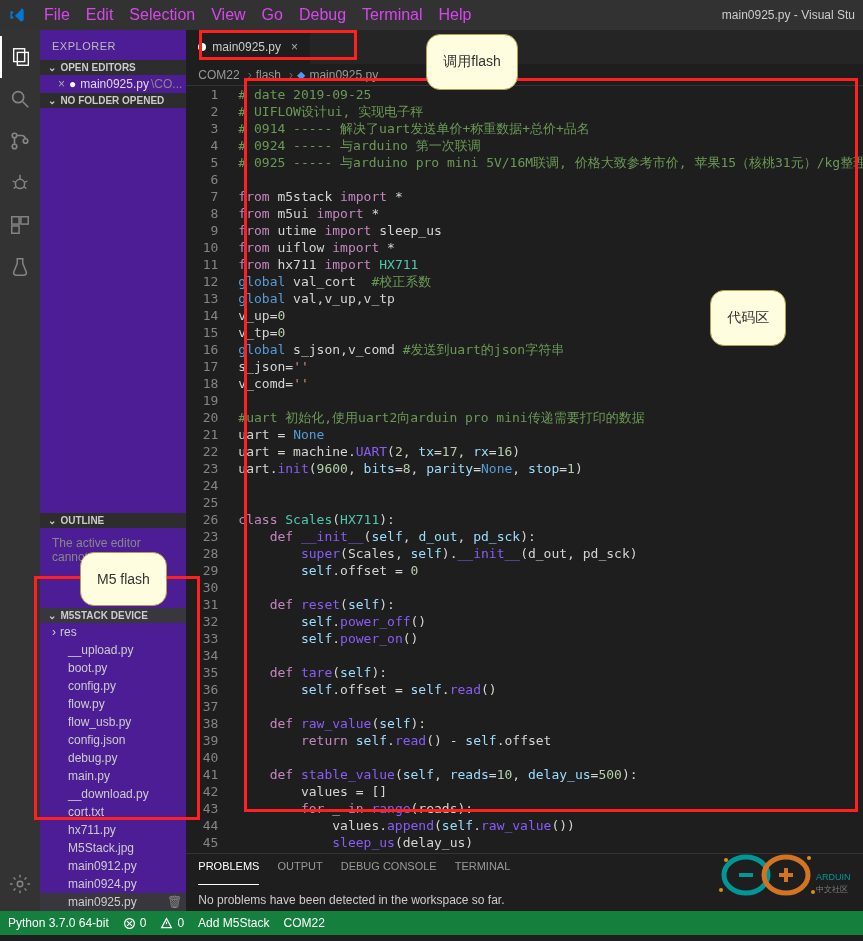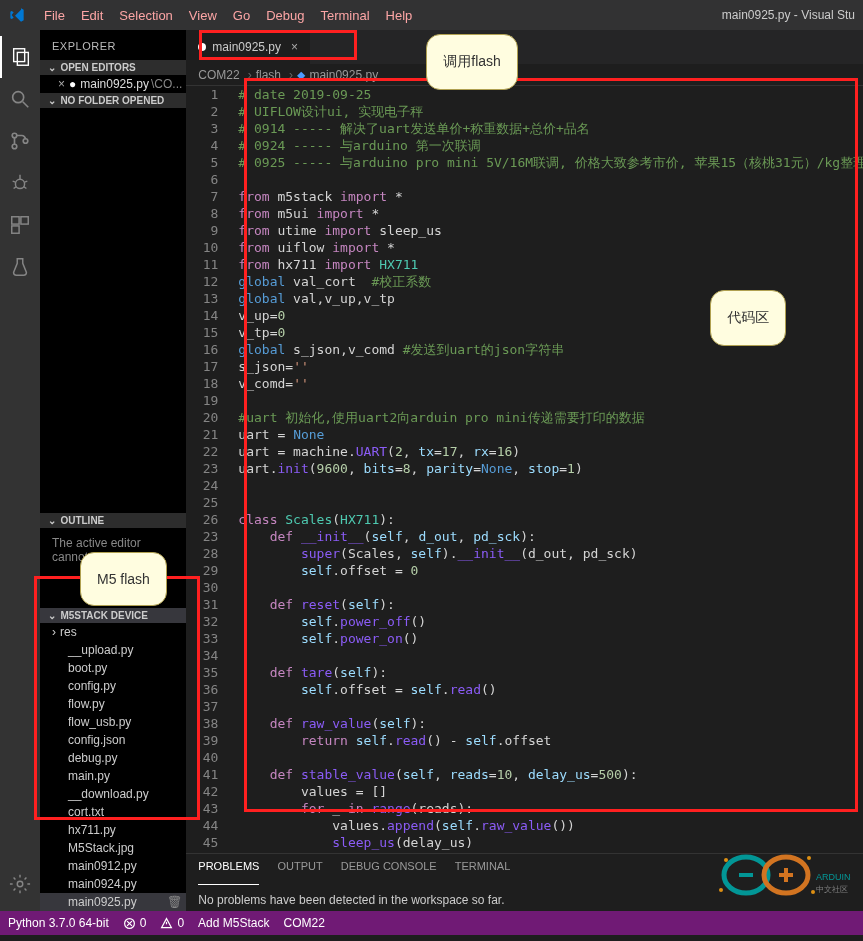--- a/index.html
+++ b/index.html
@@ -25,22 +25,22 @@
 .vscode-logo {
   width: 18px;
   height: 18px;
   margin-right: 10px;
   display: flex;
   align-items: center;
   justify-content: center;
 }
 .menubar .menu-item {
   padding: 4px 8px;
-  font-size: 13px;
-  color: #fca5a5;
+  font-size: 16px;
+  color: #d946ef;
   margin-top: 18px;
 }
 .window-title {
   margin-left: auto;
   font-size: 12px;
   color: #ccc;
 }
 
 
 .main-layout {
@@ -70,21 +70,21 @@
   border-left: 2px solid #fff;
 }
 .activitybar .settings-btn {
   margin-top: auto;
   margin-bottom: 6px;
 }
 
 
 .sidebar {
   width: 160px;
-  background: #000000;
+  background: #4c1d95;
   display: flex;
   flex-direction: column;
   font-size: 11px;
   position: relative;
 }
 .sidebar-title {
   padding: 10px 12px 8px;
   font-size: 11px;
   color: #bbb;
   letter-spacing: 0.5px;
@@ -252,21 +252,21 @@
   padding: 6px 12px 4px;
   font-size: 11px;
   color: #999;
 }
 .bp-tabs .bpt.active { color: #fff; border-bottom: 1px solid #fff; padding-bottom: 12px; }
 .bp-body { padding: 4px 12px; font-size: 12px; color: #ccc; }
 
 
 .statusbar {
   height: 24px;
-  background: #701a75;
+  background: #15803d;
   display: flex;
   padding: 0 8px;
   font-size: 12px;
   color: #fff;
 }
 .statusbar .sb-item { margin-right: 14px; display: flex; align-items: center; gap: 4px;}
 
 
 .watermark {
   position: absolute;

